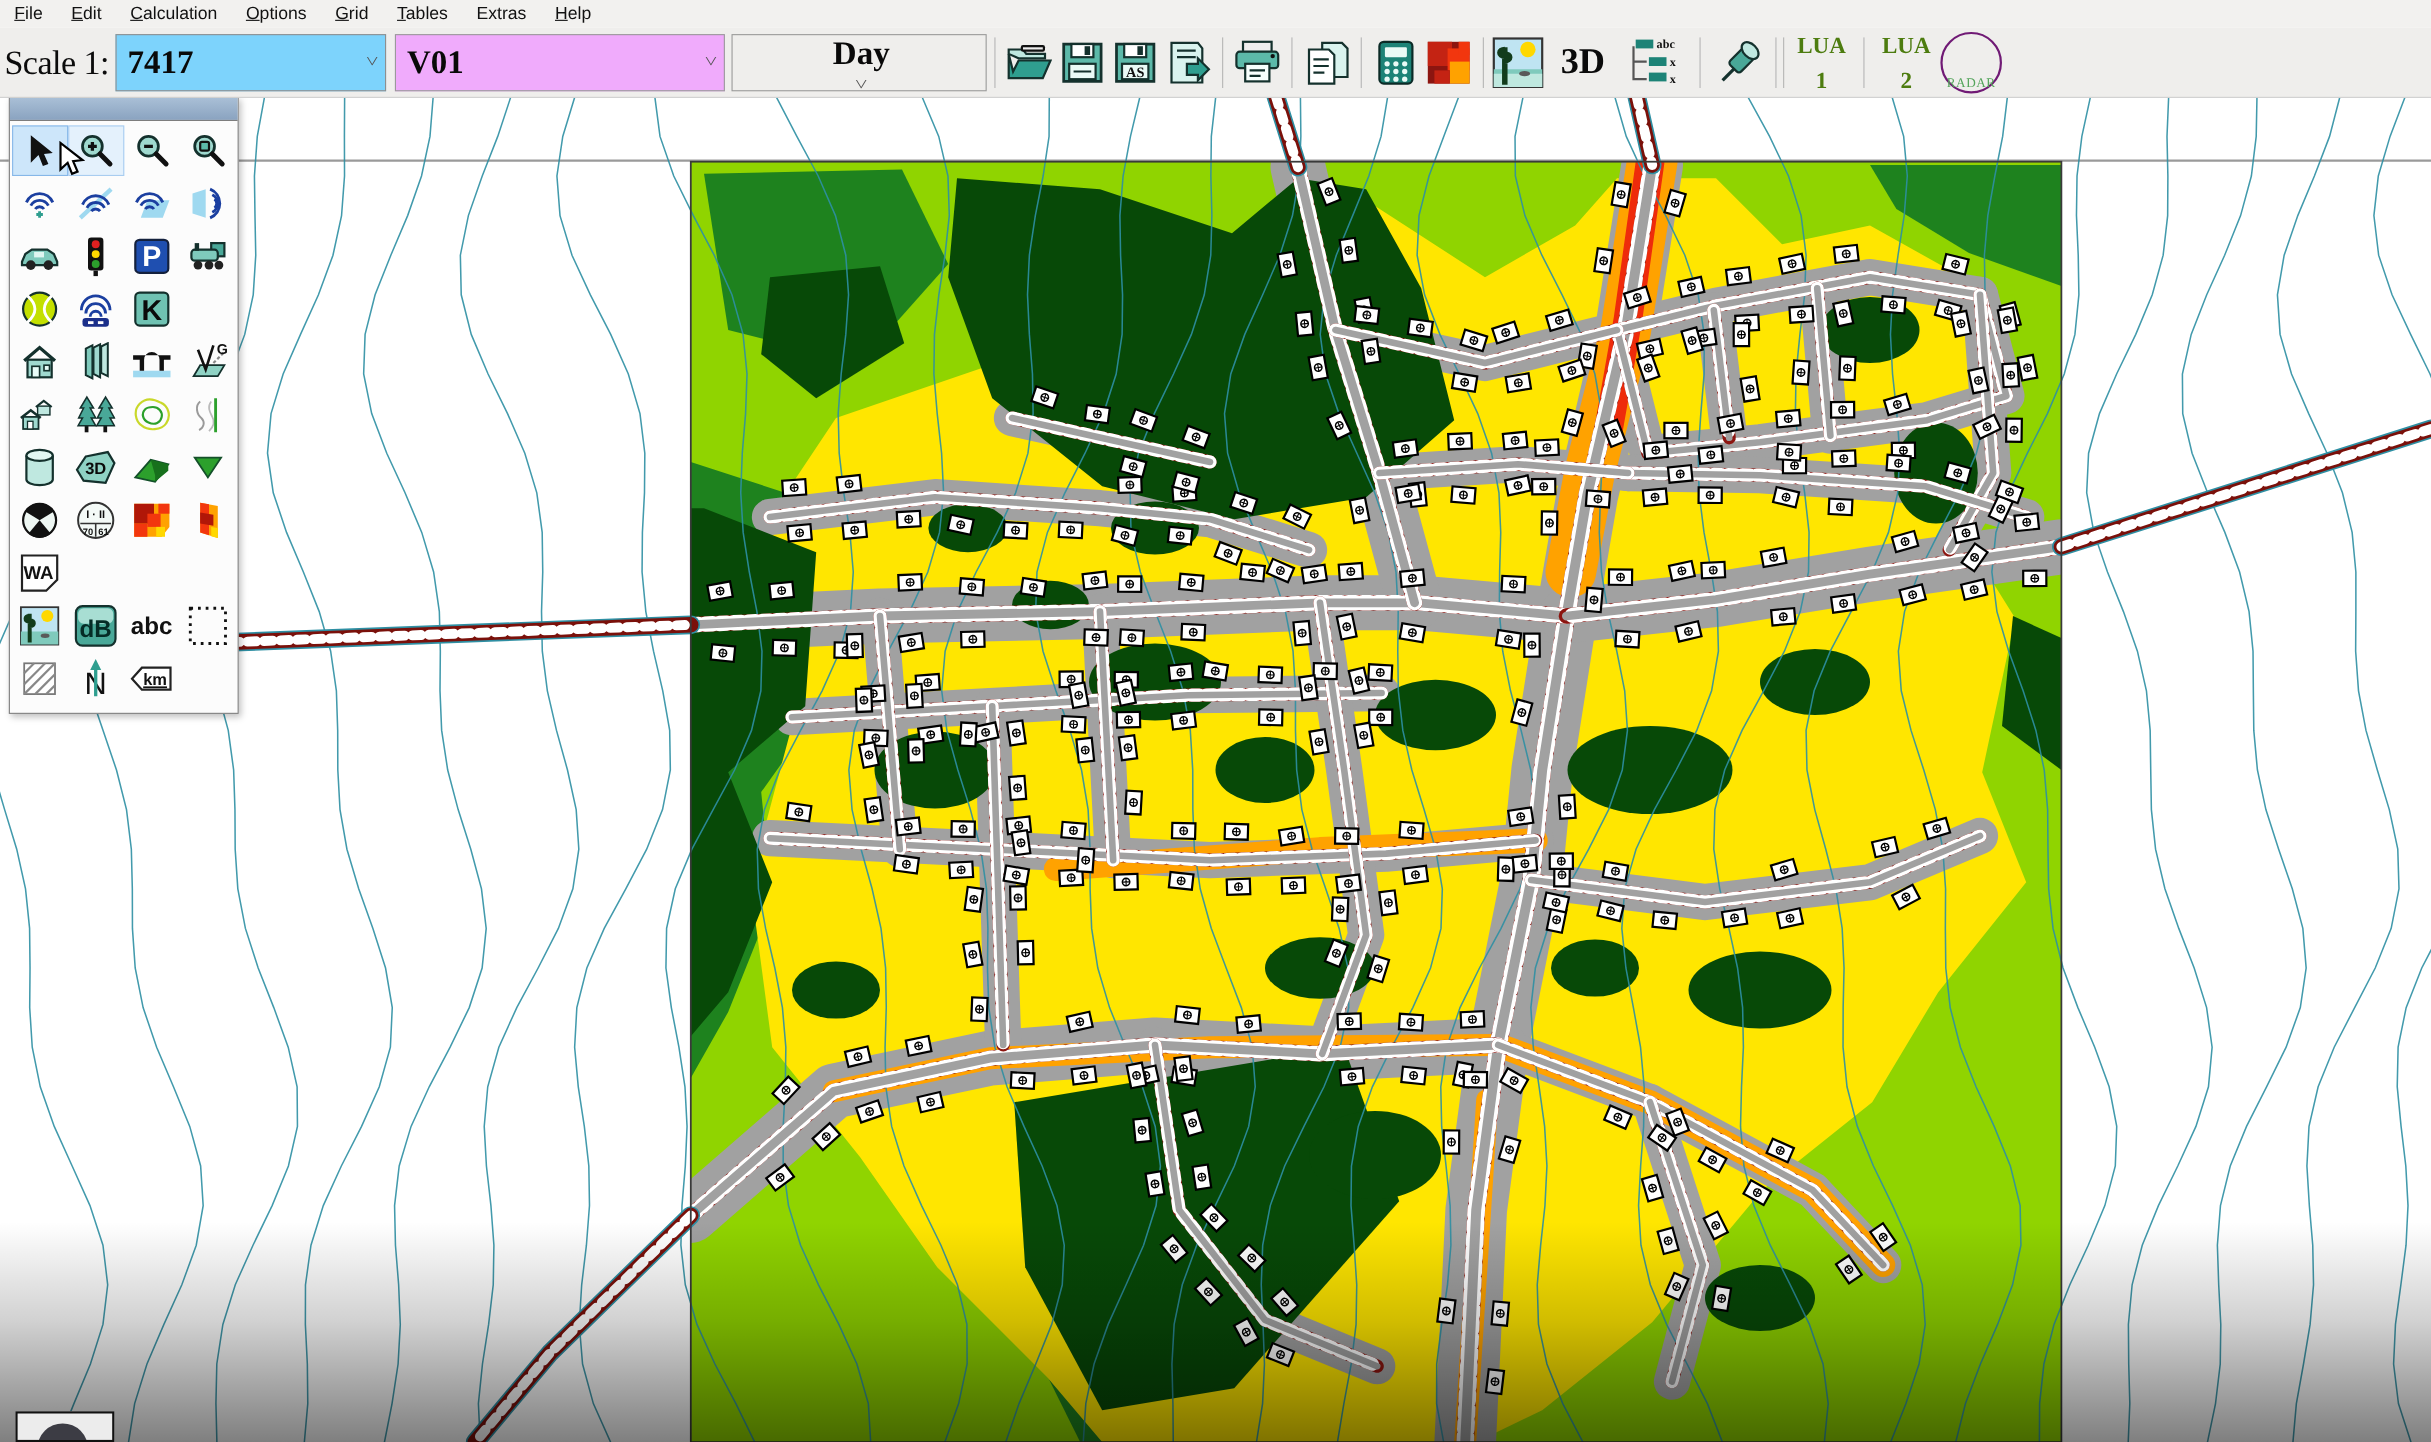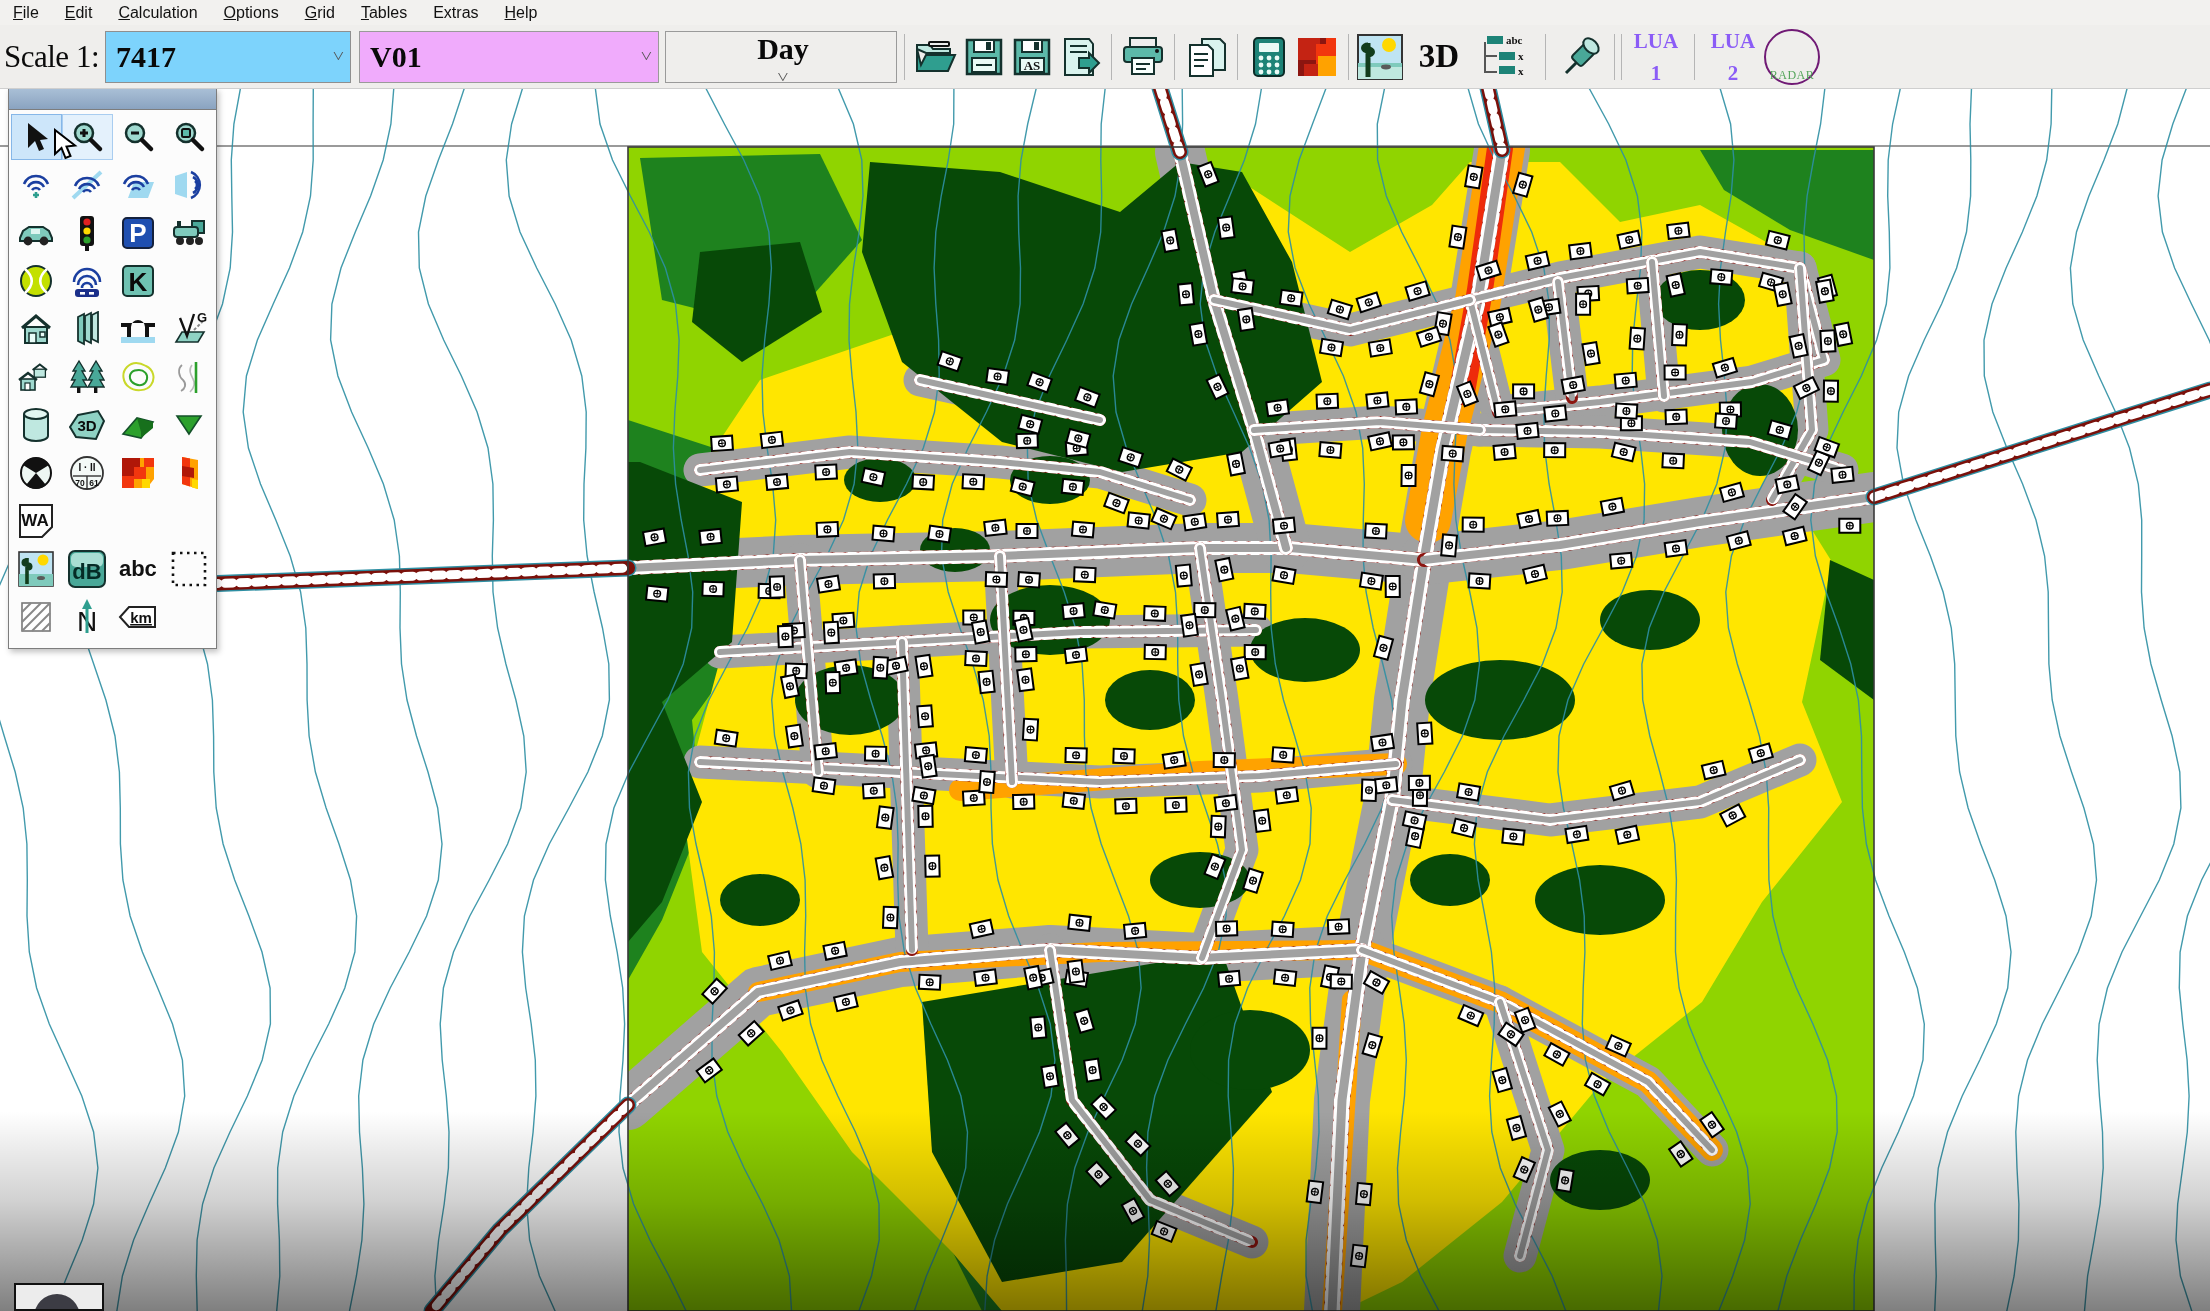--- a/index.html
+++ b/index.html
@@ -19,21 +19,21 @@
   .combo .val{font-size:30px;font-weight:600;color:#090909;}
   .combo .chev{font-size:20px;color:#555;transform:scaleY(.8);}
   #combo-scale{width:246px;margin-left:6px;}
   #combo-version{width:300px;margin-left:8px;background:#f0abfc;border-color:#9a9a9a;align-items:center;}
   #combo-period{width:232px;margin-left:6px;background:#efeeec;border-color:#9a9a9a;flex-direction:column;}
   .tb-sep{width:1px;height:46px;background:#b5b5b5;margin:0 7px;}
   .tb-btn{width:48px;height:52px;display:flex;align-items:center;justify-content:center;cursor:default;}
   .tb-btn svg{display:block;}
   .tb-text{font-size:33px;font-weight:700;color:#0a0a0a;padding:0 6px;}
   .lua{display:flex;flex-direction:column;align-items:center;justify-content:center;
-       font-size:21px;font-weight:700;line-height:20px;color:#8b5cf6;width:62px;gap:12px;}
+       font-size:21px;font-weight:700;line-height:20px;color:#4d7c0f;width:62px;gap:12px;}
   #radar-btn{width:52px;height:52px;border-radius:50%;border:2px solid #701a75;display:flex;
              align-items:flex-end;justify-content:center;color:#55a55c;font-size:12px;letter-spacing:.5px;}
   
   #map-wrap{position:absolute;left:0;top:88px;width:2210px;height:1223px;background:#fff;z-index:1;}
   
   #palette{position:absolute;left:8px;top:88px;width:207px;background:#fcfcfc;border:1px solid #7d7d7d;
            box-shadow:2px 3px 6px rgba(0,0,0,.25);z-index:30;}
   #palette-title{height:20px;background:linear-gradient(#a9bfd6,#8aa3c0);border-bottom:1px solid #7d7d7d;}
   #palette-grid{display:grid;grid-template-columns:repeat(4,1fr);padding:4px 2px 8px 2px;row-gap:2px;}
   .pcell{height:44px;display:flex;align-items:center;justify-content:center;border:1px solid transparent;}

